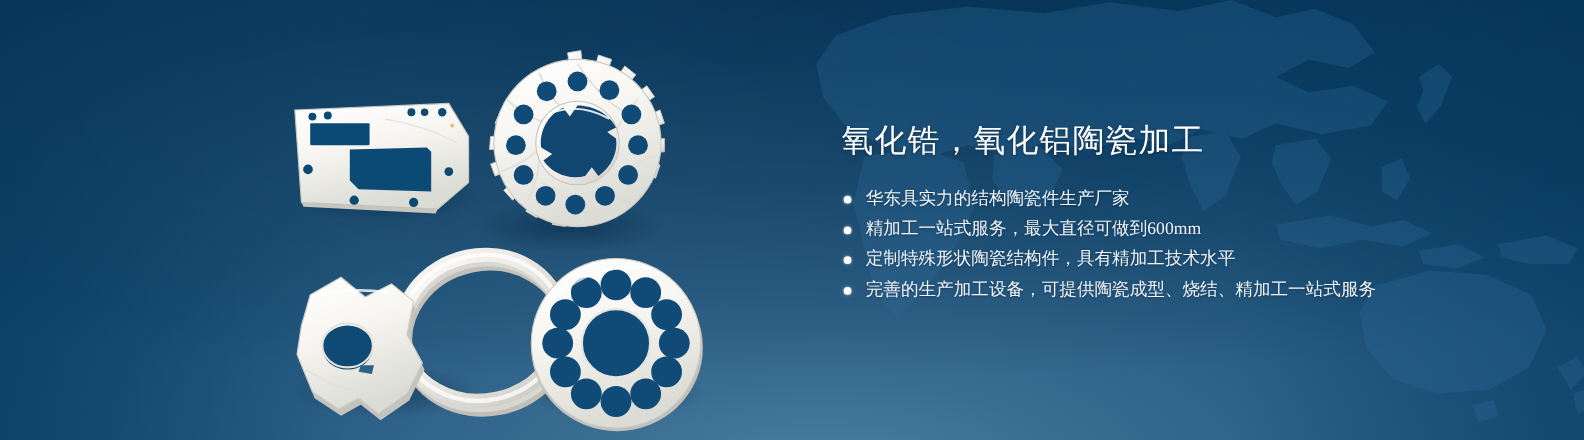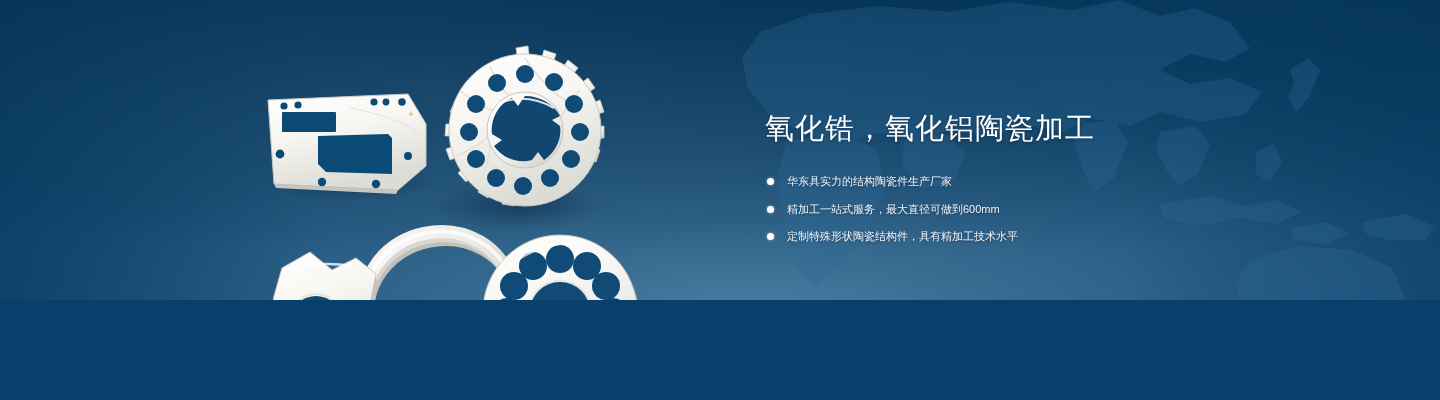--- a/index.html
+++ b/index.html
@@ -1,22 +1,23 @@
 <!DOCTYPE html>
 <html><head>
 <meta charset="utf-8">
 <style>
   html,body{margin:0;padding:0;background:#083f6b;}
   body{font-family:"Liberation Sans","DejaVu Sans",sans-serif;}
 
   #banner{
     position:relative;
-    width:1440px;height:300px;
+    width:1440px;height:400px;
     overflow:hidden;
     background:#0369a1;
+    font-family:Liberation Serif, serif;
   }
 
   
   .bg-base{
     position:absolute;inset:0;
     background:
       radial-gradient(115% 160% at 52% 108%,
         #4b7fa4 0%, #3a6d92 14%, #2c5f86 28%,
         #1d5279 44%, #0f4871 62%, #084068 80%, #053a62 100%);
   }
@@ -60,21 +61,21 @@
     font-weight:400;
     margin:0 0 22px 0;
     text-shadow:0 1px 3px rgba(0,20,40,.45);
     white-space:nowrap;
   }
   .bullets{list-style:none;margin:0;padding:0;}
   .bullets li{
     position:relative;
     padding-left:22px;
     color:#f2f6fa;
-    font-size:11px;
+    font-size:16px;
     line-height:22px;
     margin:0 0 5.5px 0;
     white-space:nowrap;
     text-shadow:0 1px 2px rgba(0,20,40,.4);
   }
   .bullets li .dot{
     position:absolute;left:2px;top:8px;
     width:7px;height:7px;border-radius:50%;
     background:#ffffff;
     box-shadow:0 0 3px rgba(255,255,255,.55);
@@ -315,16 +316,20 @@
         <span>华东具实力的结构陶瓷件生产厂家</span>
       </li>
       <li>
         <span class="dot"></span>
         <span>精加工一站式服务，最大直径可做到600mm</span>
       </li>
       <li>
         <span class="dot"></span>
         <span>定制特殊形状陶瓷结构件，具有精加工技术水平</span>
       </li>
+      <li>
+        <span class="dot"></span>
+        <span>完善的生产加工设备，可提供陶瓷成型、烧结、精加工一站式服务</span>
+      </li>
     </ul>
   </div>
 
 </div>
 
 </body></html>

